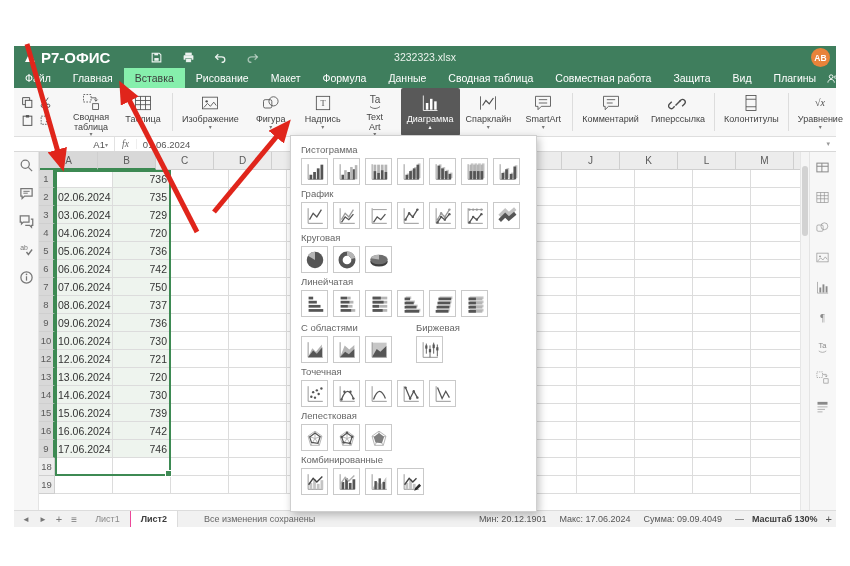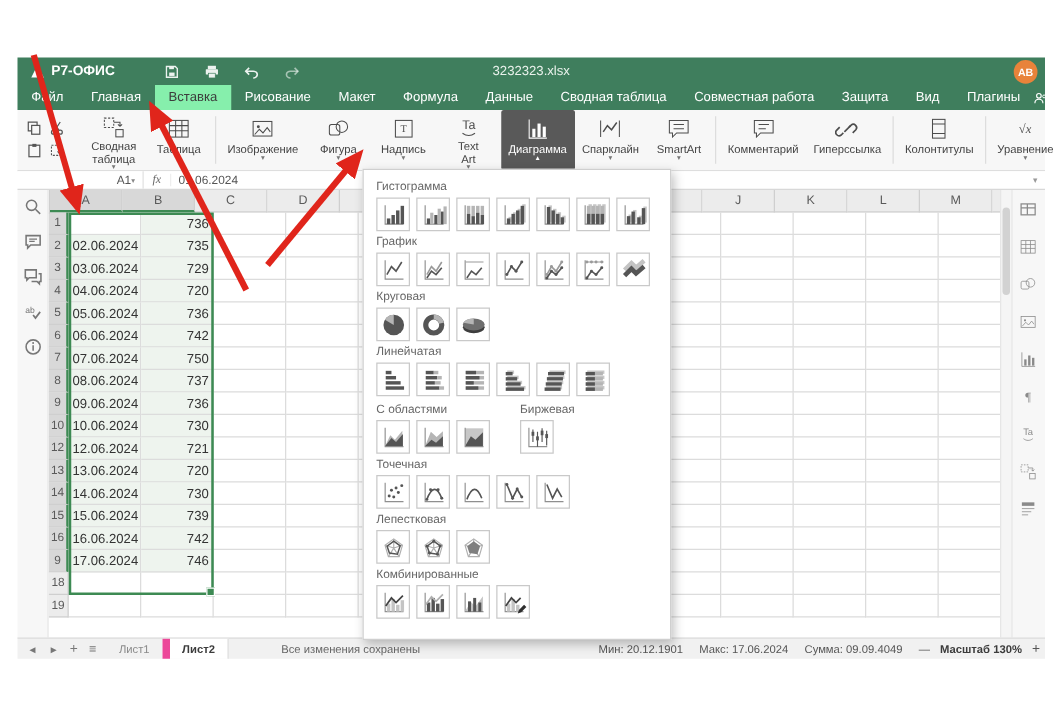--- a/index.html
+++ b/index.html
@@ -2,21 +2,21 @@
 <html><head>
 <meta charset="utf-8">
 <style>
   html,body{margin:0;padding:0;width:850px;height:566px;overflow:hidden;background:#fff;
     font-family:"Liberation Sans",sans-serif;-webkit-font-smoothing:antialiased;}
   .page{position:relative;width:850px;height:566px;background:#fff;}
   .app{position:absolute;left:14px;top:46px;width:822px;height:478px;background:#fff;font-size:11px;color:#444;}
 
   
   .titlebar{height:22px;background:#3f7e5d;display:flex;align-items:center;color:#fff;position:relative;}
-  .logo{display:flex;align-items:center;gap:5px;padding:0 10px;font-weight:bold;font-size:11px;}
+  .logo{display:flex;align-items:center;gap:5px;padding:0 10px;font-weight:bold;font-size:15px;}
   .tb-acts{display:flex;align-items:center;gap:16px;margin-left:28px;}
   .tb-acts .tbi{width:16px;height:16px;display:flex;align-items:center;justify-content:center;opacity:.9;cursor:pointer;}
   .doc-title{position:absolute;left:0;right:0;text-align:center;font-size:10.5px;color:#eaf2ec;pointer-events:none;}
   .avatar{position:absolute;right:6px;top:2px;width:19px;height:19px;border-radius:50%;background:#e8833a;color:#fff;
     font-size:8.5px;font-weight:bold;display:flex;align-items:center;justify-content:center;z-index:5;}
 
   
   .tabs{height:20px;background:#3f7e5d;display:flex;align-items:stretch;color:#fff;font-size:10.5px;position:relative;}
   .tab{padding:0 11px;display:flex;align-items:center;cursor:pointer;white-space:nowrap;}
   .tab.active{background:#86efac;color:#3c3c3c;}
@@ -68,22 +68,22 @@
   .vscroll{width:8px;background:#f5f5f5;border-left:1px solid #e6e6e6;position:relative;}
   .vthumb{position:absolute;left:1px;top:14px;width:6px;height:70px;background:#d2d2d2;border-radius:3px;}
   .rightbar{width:26px;background:#f7f7f7;border-left:1px solid #e4e4e4;display:flex;flex-direction:column;align-items:center;padding-top:8px;gap:14px;}
   .rightbar .ri{width:16px;height:16px;color:#8a8a8a;cursor:pointer;}
 
   
   .statusbar{height:16px;background:#f1f1f1;border-top:1px solid #dcdcdc;display:flex;align-items:center;font-size:9px;color:#555;position:relative;}
   .snav{display:flex;align-items:center;gap:9px;padding:0 8px;color:#777;font-size:8px;}
   .snav span{cursor:pointer;}
   .sheettab{height:16px;display:flex;align-items:center;padding:0 10px;color:#8a8a8a;cursor:pointer;}
-  .sheettab.active{background:#fff;color:#3c3c3c;font-weight:bold;border-left:6px solid #ec4899;border-right:1px solid #dcdcdc;}
-  .saved{margin-left:42px;color:#666;}
+  .sheettab.active{background:#fff;color:#3c3c3c;font-weight:bold;border-left:1px solid #ec4899;border-right:1px solid #dcdcdc;}
+  .saved{margin-left:26px;color:#666;}
   .sright{position:absolute;right:4px;display:flex;align-items:center;gap:13px;white-space:nowrap;}
   .szoom{display:flex;align-items:center;gap:8px;}
   .szoom .zl{font-weight:bold;color:#3c3c3c;}
   .szoom span{cursor:pointer;}
 
   
   .chartmenu{position:absolute;left:276px;top:89px;width:247px;height:377px;background:#fff;border:1px solid #cfcfcf;
     box-shadow:2px 3px 8px rgba(0,0,0,.25);z-index:10;padding:6px 0 0 10px;box-sizing:border-box;overflow:hidden;}
   .csec{margin-bottom:3px;}
   .csec .clabel{font-size:9.5px;color:#666;margin:2px 0 3px;}

